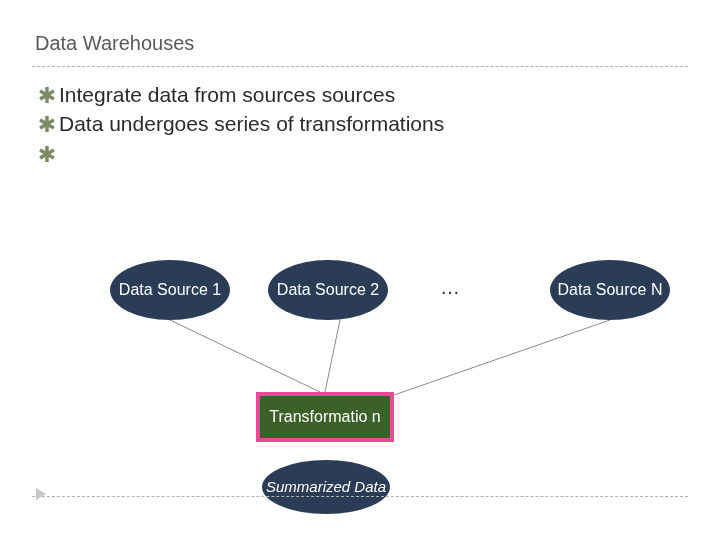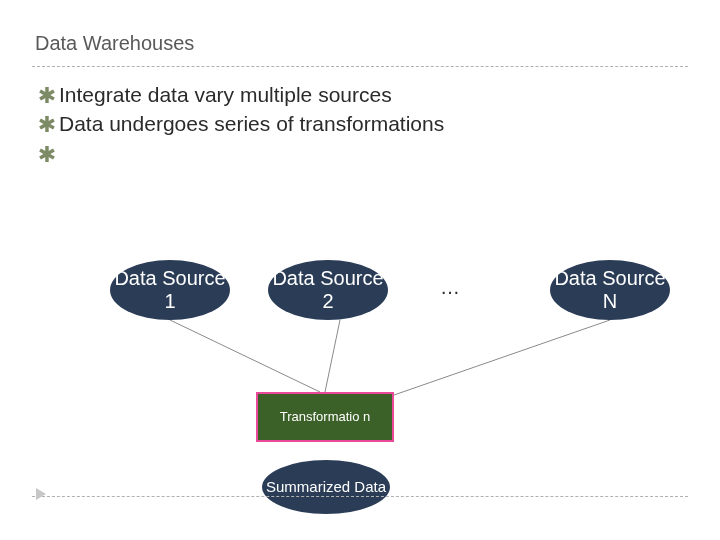--- a/index.html
+++ b/index.html
@@ -58,21 +58,21 @@
     width: 720px;
     height: 280px;
   }
   .source, .summary {
     position: absolute;
     width: 120px;
     height: 60px;
     background: #2a3c56;
     border-radius: 50%;
     color: #ffffff;
-    font-size: 20px;
+    font-size: 16px;
     display: flex;
     align-items: center;
     justify-content: center;
     text-align: center;
     line-height: 1.15;
   }
   .src1 { left: 110px; top: 0; }
   .src2 { left: 268px; top: 0; }
   .srcN { left: 550px; top: 0; }
   .ellipsis {
@@ -82,30 +82,30 @@
     font-size: 20px;
     color: #2b2b2b;
   }
   .transform {
     position: absolute;
     left: 256px;
     top: 132px;
     width: 138px;
     height: 50px;
     background: #3b6028;
-    border: 2px solid #ec4899;
+    border: 4px solid #ec4899;
     color: #ffffff;
-    font-size: 13px;
+    font-size: 16px;
     display: flex;
     align-items: center;
     justify-content: center;
     text-align: center;
     line-height: 1.15;
   }
-  .summary { left: 262px; top: 200px; width: 128px; height: 54px; font-size: 15px; }
+  .summary { left: 262px; top: 200px; width: 128px; height: 54px; font-size: 15px; font-style: italic; }
   .page-arrow {
     position: absolute;
     left: 36px;
     top: 488px;
     width: 0; height: 0;
     border-top: 6px solid transparent;
     border-bottom: 6px solid transparent;
     border-left: 10px solid #c7c7c7;
   }
   svg.connectors {
@@ -121,21 +121,21 @@
 </style>
 </head>
 <body>
 
 <h1 class="title">Data Warehouses</h1>
 <hr class="hr-dashed hr1">
 
 <div class="bullets">
   <div class="bullet-row">
     <span class="bullet-marker">✱</span>
-    <span class="bullet-text">Integrate data vary multiple sources</span>
+    <span class="bullet-text">Integrate data from sources sources</span>
   </div>
   <div class="bullet-row">
     <span class="bullet-marker">✱</span>
     <span class="bullet-text">Data undergoes series of transformations</span>
   </div>
   <div class="bullet-row">
     <span class="bullet-marker">✱</span>
   </div>
 </div>
 

